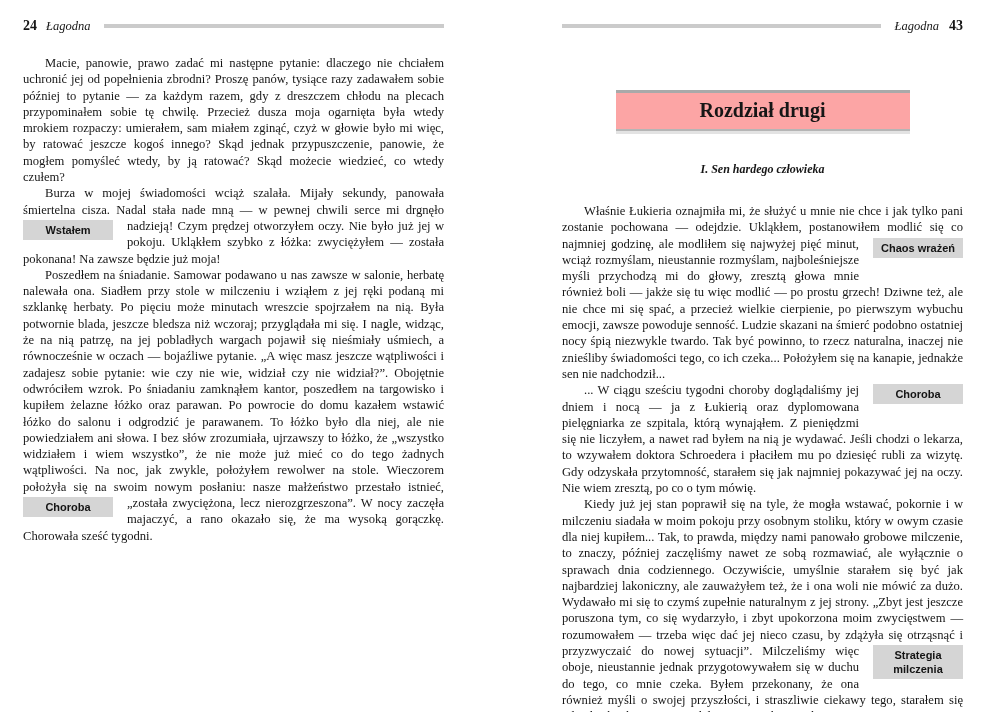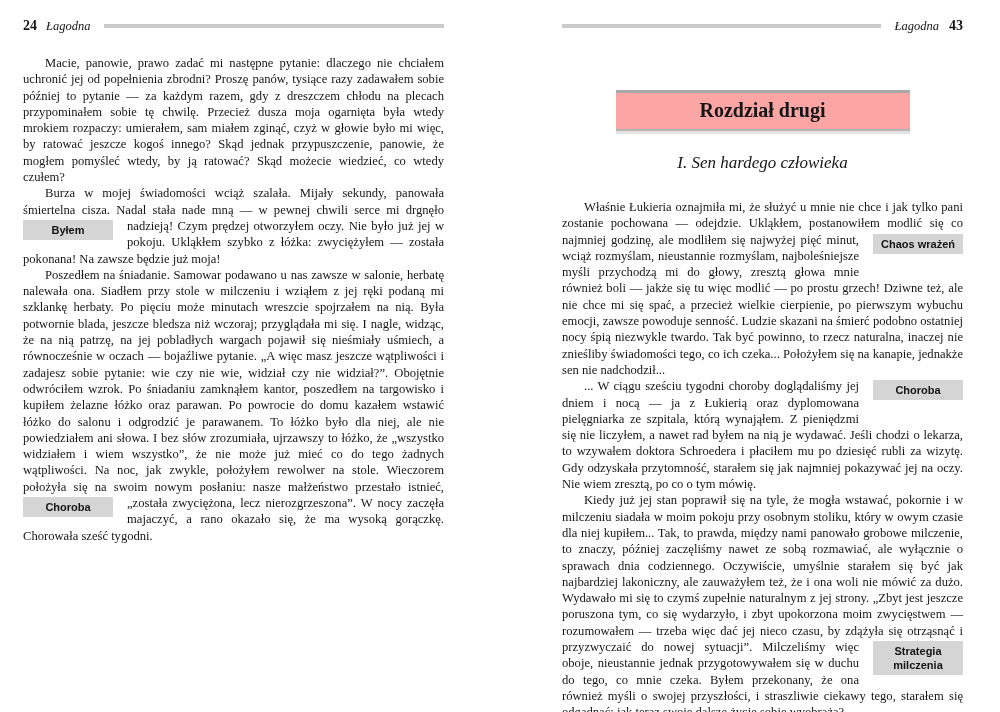--- a/index.html
+++ b/index.html
@@ -26,36 +26,36 @@
   .mlabel{width:86px;background:#d5d5d5;color:#141414;text-align:center;
           font-family:"Liberation Sans",sans-serif;font-weight:bold;font-size:11px;
           line-height:14px;padding:3px 2px;text-indent:0;display:block;}
   .mlabel.fl{float:left;margin:2px 14px 3px 0;}
   .mlabel.fr{float:right;margin:2px 0 11px 14px;}
 
   .chapter-box{margin:56px auto 0;width:294px;background:#fca5a5;
                border-top:3px solid #a9a9a9;border-bottom:2px solid #b5b5b5;
                box-shadow:0 3px 0 #e3e3e3;
                text-align:center;font-weight:bold;font-size:20px;padding:6px 0 7px;}
-  .section-title{text-align:center;font-weight:normal;font-style:italic;font-size:17px;margin-top:22px;}
+  .section-title{text-align:center;font-weight:bold;font-style:italic;font-size:12px;margin-top:31px;}
 </style>
 </head>
 <body>
 
 <div class="spread">
 
   <div class="page" id="page-left">
     <div class="pheader pheader-left">
       <span class="pnum">24</span>
       <span class="ptitle">Łagodna</span>
       <span class="hrule"></span>
     </div>
     <div class="pbody">
       <p><span>Macie, panowie, prawo zadać mi następne pytanie: dlaczego nie chciałem uchronić jej od popełnienia zbrodni? Proszę panów, tysiące razy zadawałem sobie później to pytanie — za każdym razem, gdy z dreszczem chłodu na plecach przypominałem sobie tę chwilę. Przecież dusza moja ogarnięta była wtedy mrokiem rozpaczy: umierałem, sam miałem zginąć, czyż w głowie było mi więc, by ratować jeszcze kogoś innego? Skąd jednak przypuszczenie, panowie, że mogłem pomyśleć wtedy, by ją ratować? Skąd możecie wiedzieć, co wtedy czułem?</span></p>
-      <p><span>Burza w mojej świadomości wciąż szalała. Mijały sekundy, panowała śmiertelna cisza. Nadal stała nade mną — w pewnej chwili serce mi drgnęło nadzieją! Czym prędzej</span><span class="mlabel fl">Byłem</span><span> otworzyłem oczy. Nie było już jej w pokoju. Ukląkłem szybko z łóżka: zwyciężyłem — została pokonana! Na zawsze będzie już moja!</span></p>
+      <p><span>Burza w mojej świadomości wciąż szalała. Mijały sekundy, panowała śmiertelna cisza. Nadal stała nade mną — w pewnej chwili serce mi drgnęło nadzieją! Czym prędzej</span><span class="mlabel fl">Wstałem</span><span> otworzyłem oczy. Nie było już jej w pokoju. Ukląkłem szybko z łóżka: zwyciężyłem — została pokonana! Na zawsze będzie już moja!</span></p>
       <p><span>Poszedłem na śniadanie. Samowar podawano u nas zawsze w salonie, herbatę nalewała ona. Siadłem przy stole w milczeniu i wziąłem z jej ręki podaną mi szklankę herbaty. Po pięciu może minutach wreszcie spojrzałem na nią. Była potwornie blada, jeszcze bledsza niż wczoraj; przyglądała mi się. I nagle, widząc, że na nią patrzę, na jej pobladłych wargach pojawił się nieśmiały uśmiech, a równocześnie w oczach — bojaźliwe pytanie. „A więc masz jeszcze wątpliwości i zadajesz sobie pytanie: wie czy nie wie, widział czy nie widział?”. Obojętnie odwróciłem wzrok. Po śniadaniu zamknąłem kantor, poszedłem na targowisko i kupiłem żelazne łóżko oraz parawan. Po powrocie do domu kazałem wstawić łóżko do salonu i odgrodzić je parawanem. To łóżko było dla niej, ale nie powiedziałem ani słowa. I bez słów zrozumiała, ujrzawszy to łóżko, że „wszystko widziałem i wiem wszystko”, że nie może już mieć co do tego żadnych wątpliwości. Na noc, jak zwykle, położyłem rewolwer na stole. Wieczorem położyła się na swoim nowym posłaniu: nasze małżeństwo przestało istnieć, „została</span><span class="mlabel fl">Choroba</span><span> zwyciężona, lecz nierozgrzeszona”. W nocy zaczęła majaczyć, a rano okazało się, że ma wysoką gorączkę. Chorowała sześć tygodni.</span></p>
     </div>
   </div>
 
   <div class="page" id="page-right">
     <div class="pheader pheader-right">
       <span class="hrule"></span>
       <span class="ptitle">Łagodna</span>
       <span class="pnum">43</span>
     </div>

